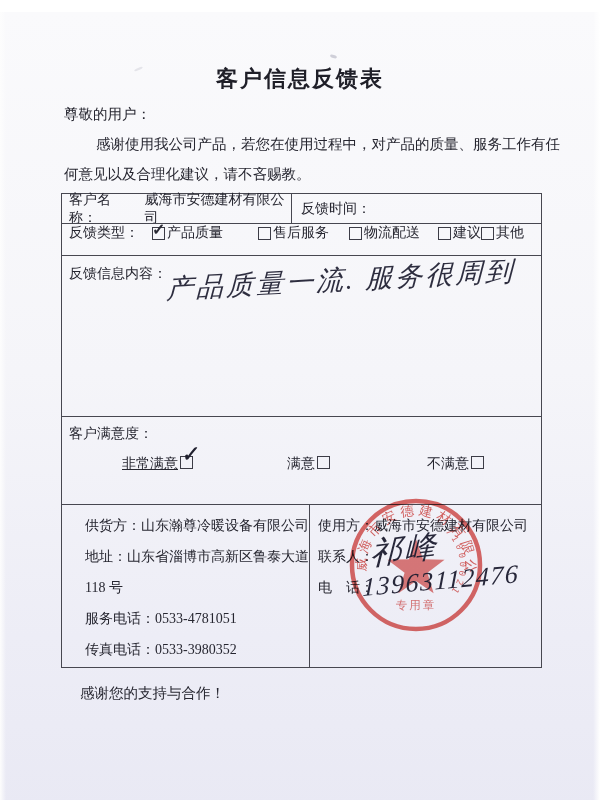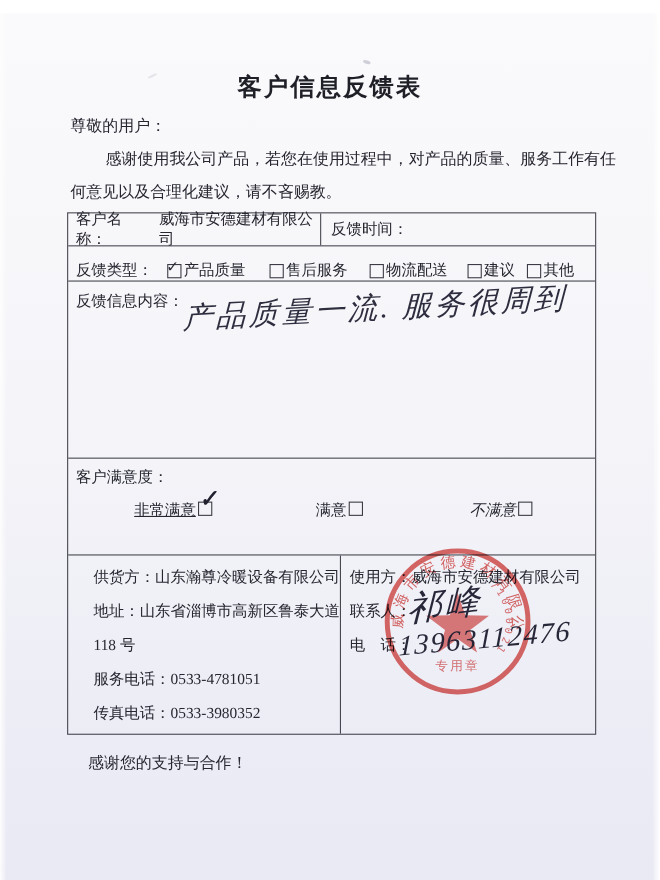--- a/index.html
+++ b/index.html
@@ -38,44 +38,44 @@
   .form-table{
     position:absolute;left:61px;top:181px;width:479px;
     border:1.4px solid #474750;
   }
   .row{position:relative;border-top:1.4px solid #474750;font-size:14px;}
   .row:first-child{border-top:none;}
   .r1{height:29px;display:flex;}
   .r1 .cell-l{width:229px;display:flex;align-items:center;padding-left:7px;box-sizing:border-box;}
   .r1 .cell-r{flex:1;display:flex;align-items:center;padding-left:9px;border-left:1.4px solid #474750;}
   .r1 .val{margin-left:9px;}
-  .r2{height:32px;display:flex;align-items:flex-end;padding-left:7px;box-sizing:border-box;font-family:Liberation Mono, monospace;}
+  .r2{height:32px;display:flex;align-items:flex-start;padding-left:7px;box-sizing:border-box;}
   .r3{height:160px;}
   .r3 .label{position:absolute;left:7px;top:9px;}
   .r4{height:87px;}
   .r4 .label{position:absolute;left:7px;top:8px;text-align:right;}
   .r5{height:162px;display:flex;}
   .r5 .cell-l{width:231px;box-sizing:border-box;padding:5px 0 0 7px;margin-left:16px;}
   .r5 .cell-r{flex:1;position:relative;border-left:1.4px solid #474750;box-sizing:border-box;padding:5px 0 0 8px;}
   .r5 .line{line-height:31px;white-space:nowrap;}
 
   
   .cb-item{display:inline-flex;align-items:center;white-space:nowrap;}
   .cb{position:relative;display:inline-block;width:13px;height:13px;border:1.4px solid #3c3c46;box-sizing:border-box;vertical-align:-1px;}
   .cb .tick{display:none;}
   .cb.checked .tick{
     display:block;position:absolute;left:-1px;top:-6px;
     font-size:16px;line-height:16px;color:#2a2a34;font-weight:bold;
   }
   .cb.hand .tick{left:0px;top:-11px;font-size:20px;transform:rotate(-6deg);color:#20202e;}
   .r2 .cb{margin-right:2px;}
-  .m1{margin-left:13px;} .m2{margin-left:22px;} .m3{margin-left:20px;} .m4{margin-left:18px;} .m5{margin-left:11px;}
+  .m1{margin-left:13px;} .m2{margin-left:35px;} .m3{margin-left:20px;} .m4{margin-left:18px;} .m5{}
 
   .sat-opt{position:absolute;top:38px;white-space:nowrap;}
-  .sat-0{left:60px;text-decoration:underline;} .sat-1{left:225px;} .sat-2{left:365px;font-style:italic;}
+  .sat-0{left:60px;text-decoration:underline;} .sat-1{left:225px;} .sat-2{left:365px;}
   .sat-opt .cb{margin-left:2px;}
 
   
   .hand{
     font-style:italic;color:#1d1d30;
     font-family:"Liberation Serif","DejaVu Serif",serif;
   }
   .hw-content{
     position:absolute;left:104px;top:6px;font-size:27px;
     transform:rotate(-3deg) skewX(-4deg);letter-spacing:3px;opacity:.92;white-space:nowrap;

